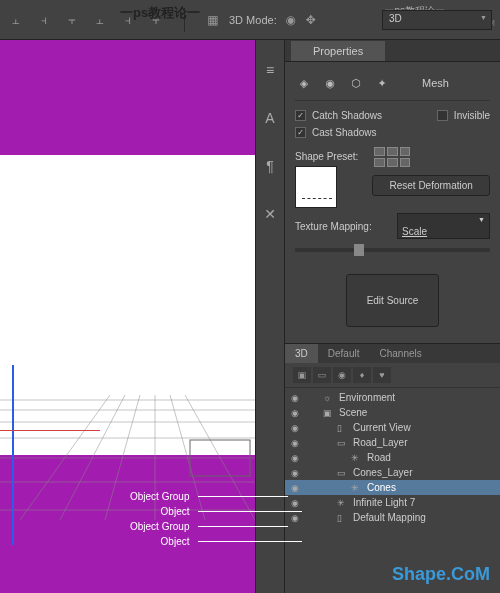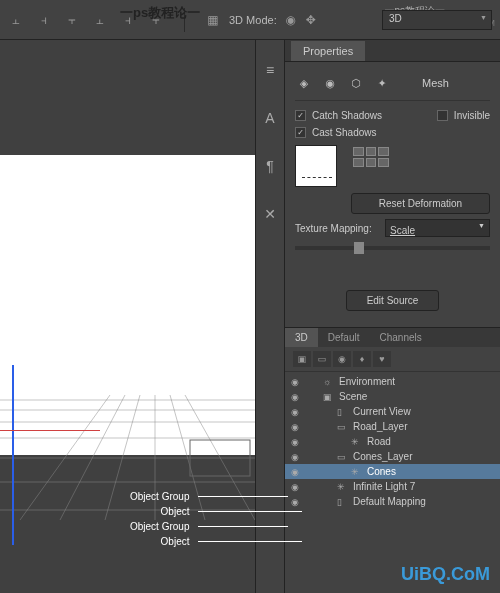--- a/index.html
+++ b/index.html
@@ -5,53 +5,53 @@
 * { margin: 0; padding: 0; box-sizing: border-box; font-family: Arial, sans-serif; }
 body { background: #535353; width: 500px; height: 593px; overflow: hidden; position: relative; }
 .top-toolbar { height: 40px; background: #424242; display: flex; align-items: center; padding: 0 8px; border-bottom: 1px solid #222; }
 .tool-icons { display: flex; gap: 12px; align-items: center; }
 .tool-icon { width: 16px; height: 16px; display: flex; align-items: center; justify-content: center; color: #999; font-size: 12px; }
 .divider-v { width: 1px; height: 24px; background: #2a2a2a; margin: 0 8px; }
 .mode-label { color: #bbb; font-size: 11px; margin-left: 8px; }
 .dropdown-small { background: #3a3a3a; border: 1px solid #222; color: #ccc; font-size: 10px; padding: 2px 18px 2px 6px; margin-left: auto; width: 110px; height: 20px; position: relative; }
 .dropdown-small::after { content: '▼'; position: absolute; right: 4px; top: 3px; font-size: 7px; color: #999; }
 .main-area { display: flex; height: 553px; }
-.canvas-area { width: 255px; position: relative; background: #404040; }
+.canvas-area { width: 255px; position: relative; background: #a21caf; }
 .canvas-white { position: absolute; top: 115px; left: 0; width: 255px; height: 300px; background: #fff; }
 .grid-floor { position: absolute; top: 340px; left: 0; width: 255px; height: 140px; }
 .axis-blue { position: absolute; left: 12px; top: 325px; width: 2px; height: 180px; background: #2a5ee8; }
 .axis-red { position: absolute; left: 0; top: 390px; width: 100px; height: 1px; background: #d04040; }
 .watermark-main { position: absolute; left: 120px; top: 4px; color: #222; font-size: 13px; font-weight: bold; }
 .watermark-sub { position: absolute; right: 55px; top: 4px; color: #aaa; font-size: 10px; }
 .watermark-sub2 { position: absolute; right: 5px; top: 18px; color: #777; font-size: 9px; }
 .watermark-bl { position: absolute; right: 10px; bottom: 8px; color: #3a9ad9; font-size: 18px; font-weight: bold; }
 .labels-group { position: absolute; left: 130px; top: 449px; font-size: 10px; color: #fff; text-align: right; }
 .label-row { height: 15px; line-height: 15px; }
 .arrow-line { position: absolute; height: 1px; background: #fff; }
 .side-strip { width: 30px; background: #424242; border-left: 1px solid #222; border-right: 1px solid #222; display: flex; flex-direction: column; align-items: center; padding-top: 20px; gap: 28px; }
 .side-icon { width: 20px; height: 20px; color: #aaa; display: flex; align-items: center; justify-content: center; font-size: 14px; }
 .panels { width: 215px; background: #424242; }
-.panel-tab { background: #535353; color: #ccc; font-size: 11px; padding: 4px 12px; display: inline-block; }
+.panel-tab { background: #535353; color: #ccc; font-size: 11px; padding: 4px 22px; display: inline-block; }
 .panel-header { background: #383838; border-bottom: 1px solid #222; height: 22px; display: flex; align-items: center; padding-left: 6px; }
 .prop-section { padding: 8px 10px; background: #424242; }
 .prop-icons { display: flex; gap: 8px; align-items: center; padding: 4px 0; }
 .prop-icon { width: 18px; height: 18px; display: flex; align-items: center; justify-content: center; color: #bbb; font-size: 11px; }
 .mesh-label { color: #ccc; font-size: 11px; margin-left: 23px; }
 .checkbox-row { display: flex; align-items: center; gap: 6px; padding: 3px 0; font-size: 10px; color: #ccc; }
 .checkbox { width: 11px; height: 11px; background: #333; border: 1px solid #666; display: flex; align-items: center; justify-content: center; font-size: 8px; color: #ccc; }
 .sub-header { color: #ccc; font-size: 10px; padding: 6px 0 4px; }
 .shape-row { display: flex; gap: 14px; align-items: flex-start; margin-top: 4px; }
 .shape-swatch { width: 42px; height: 42px; background: #fff; border: 1px solid #222; position: relative; }
 .deform-col { flex: 1; }
 .deform-grid { width: 40px; height: 24px; display: grid; grid-template-columns: repeat(3,1fr); gap: 2px; padding: 2px; }
 .deform-cell { background: #666; border: 1px solid #888; }
-.btn { background: #3a3a3a; border: 1px solid #222; color: #ccc; font-size: 10px; text-align: center; padding: 4px 8px; margin-top: 24px; border-radius: 3px; }
-.field-row { display: flex; align-items: center; gap: 0; padding: 5px 0; font-size: 10px; color: #ccc; }
+.btn { background: #3a3a3a; border: 1px solid #222; color: #ccc; font-size: 10px; text-align: center; padding: 4px 8px; margin-top: 6px; border-radius: 3px; }
+.field-row { display: flex; align-items: center; gap: 12px; padding: 5px 0; font-size: 10px; color: #ccc; }
 .field-label { flex: 0 0 90px; }
-.field-input { flex: 1; background: #333; border: 1px solid #222; color: #ccc; font-size: 10px; padding: 5px 4px; height: 18px; text-decoration: underline; }
+.field-input { flex: 1; background: #333; border: 1px solid #222; color: #ccc; font-size: 10px; padding: 12px 4px; height: 18px; text-decoration: underline; }
 .slider-track { height: 4px; background: #333; margin: 4px 0 8px; position: relative; }
 .slider-thumb { position: absolute; top: -4px; left: 30%; width: 10px; height: 12px; background: #888; }
 .panel3d { border-top: 1px solid #222; }
 .tabs3d { display: flex; background: #383838; }
 .tab3d { padding: 4px 10px; font-size: 10px; color: #999; }
 .tab3d.active { background: #535353; color: #ccc; }
 .filter-bar { display: flex; gap: 2px; padding: 4px 8px; background: #424242; border-bottom: 1px solid #333; }
 .filter-icon { width: 18px; height: 16px; background: #383838; display: flex; align-items: center; justify-content: center; color: #999; font-size: 9px; }
 .scene-tree { background: #424242; padding: 2px 0; font-size: 10px; color: #ccc; }
 .tree-row { display: flex; align-items: center; height: 15px; padding: 0 4px; gap: 4px; }
@@ -148,20 +148,21 @@
         <div style="flex:1"></div>
         <div class="checkbox"></div>
         <span>Invisible</span>
       </div>
       <div class="checkbox-row">
         <div class="checkbox">✓</div>
         <span>Cast Shadows</span>
       </div>
       <div class="shape-row">
         <div>
+          <div class="sub-header">Shape Preset:</div>
           <div class="shape-swatch">
             <div style="position:absolute;bottom:8px;left:6px;width:30px;height:1px;border-bottom:1px dashed #333"></div>
           </div>
         </div>
         <div class="deform-col">
           <div class="deform-grid">
             <div class="deform-cell"></div>
               <div class="deform-cell"></div>
               <div class="deform-cell"></div>
             <div class="deform-cell"></div>
@@ -175,21 +176,21 @@
         <span class="field-label">Texture Mapping:</span>
         <div class="field-input" style="position:relative">
           <span>Scale</span>
           <span style="position:absolute;right:4px;top:2px;font-size:7px">▼</span>
         </div>
       </div>
       <div class="slider-track">
           <div class="slider-thumb"></div>
         </div>
       <div style="text-align:center;padding:8px 0">
-        <div class="btn" style="display:inline-block;padding:4px 20px">Edit Source</div>
+        <div class="btn" style="display:inline-block;padding:20px 20px">Edit Source</div>
       </div>
     </div>
 
     <div class="panel3d">
       <div class="tabs3d">
         <div class="tab3d active">3D</div>
         <div class="tab3d">Default</div>
         <div class="tab3d">Channels</div>
       </div>
       <div class="filter-bar">
@@ -252,13 +253,13 @@
             <span class="eye">◉</span>
             <span class="indent2"></span>
             <span class="tree-icon">▯</span>
             <span>Default Mapping</span>
           </div>
         </div>
     </div>
   </div>
 </div>
 
-<div class="watermark-bl">UiBQ.CoM</div>
+<div class="watermark-bl">Shape.CoM</div>
 
 </body></html>

